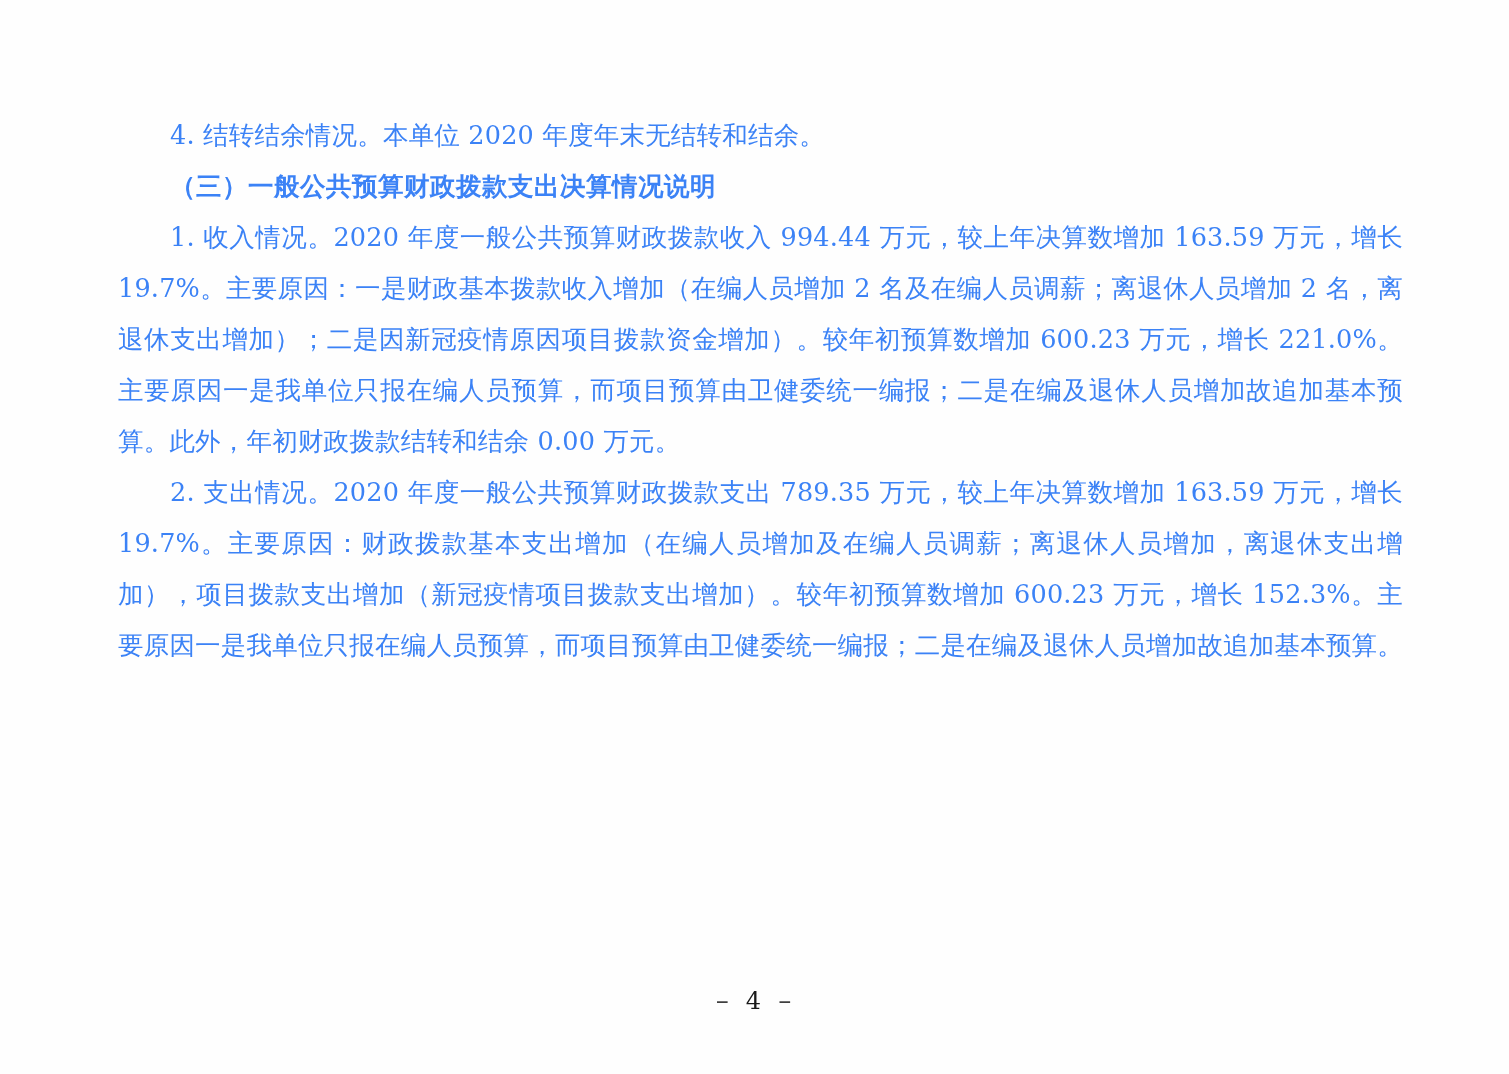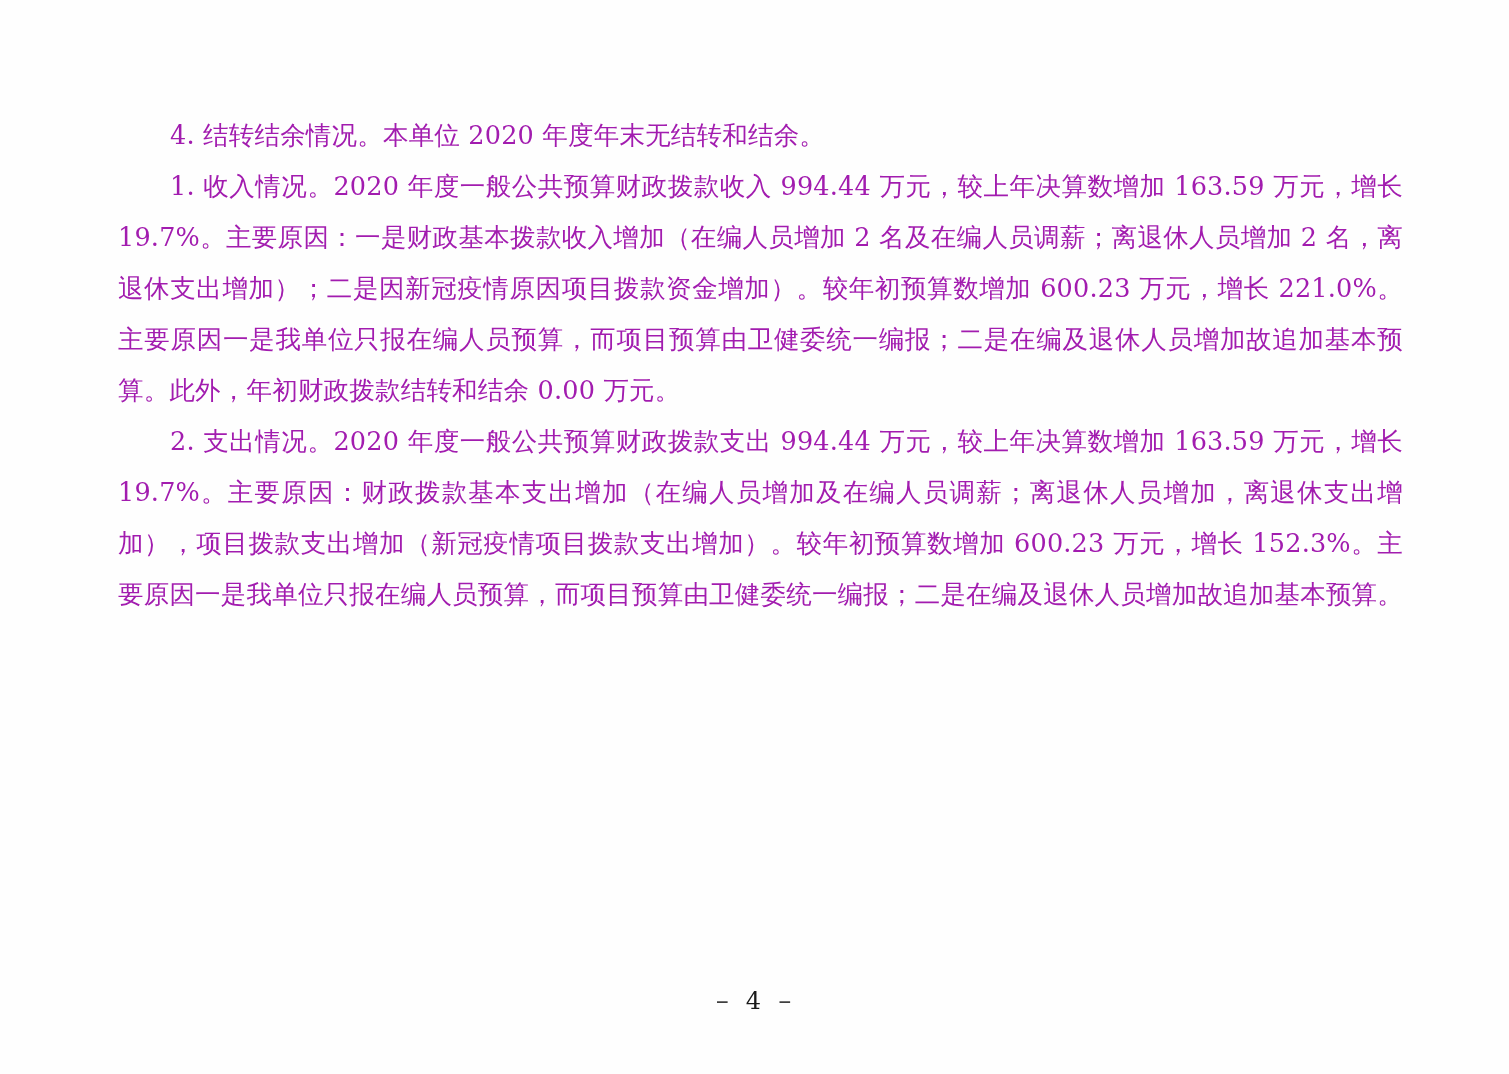--- a/index.html
+++ b/index.html
@@ -29,21 +29,21 @@
     top: 110px;
     width: 1285px;
   }
   p {
     margin: 0 0 0 0;
     font-size: 25.5px;
     line-height: 51px;
     text-align: justify;
     text-justify: inter-ideograph;
     letter-spacing: 0.2px;
-    color: #a21caf;
+    color: #3b82f6;
   }
   p.indent {
     text-indent: 52px;
   }
   .heading {
     font-weight: bold;
     text-indent: 52px;
     font-size: 25.5px;
     line-height: 51px;
     letter-spacing: 0.5px;
@@ -63,21 +63,22 @@
 </head>
 <body>
 
 <div class="page">
   <div class="content">
 
     <p class="indent">4. 结转结余情况。本单位 2020 年度年末无结转和结余。</p>
 
 
 
+    <p class="heading">（三）一般公共预算财政拨款支出决算情况说明</p>
 
     <p class="indent">1. 收入情况。2020 年度一般公共预算财政拨款收入 994.44 万元，较上年决算数增加 163.59 万元，增长 19.7%。主要原因：一是财政基本拨款收入增加（在编人员增加 2 名及在编人员调薪；离退休人员增加 2 名，离退休支出增加）；二是因新冠疫情原因项目拨款资金增加）。较年初预算数增加 600.23 万元，增长 221.0%。主要原因一是我单位只报在编人员预算，而项目预算由卫健委统一编报；二是在编及退休人员增加故追加基本预算。此外，年初财政拨款结转和结余 0.00 万元。</p>
 
-    <p class="indent">2. 支出情况。2020 年度一般公共预算财政拨款支出 994.44 万元，较上年决算数增加 163.59 万元，增长 19.7%。主要原因：财政拨款基本支出增加（在编人员增加及在编人员调薪；离退休人员增加，离退休支出增加），项目拨款支出增加（新冠疫情项目拨款支出增加）。较年初预算数增加 600.23 万元，增长 152.3%。主要原因一是我单位只报在编人员预算，而项目预算由卫健委统一编报；二是在编及退休人员增加故追加基本预算。</p>
+    <p class="indent">2. 支出情况。2020 年度一般公共预算财政拨款支出 789.35 万元，较上年决算数增加 163.59 万元，增长 19.7%。主要原因：财政拨款基本支出增加（在编人员增加及在编人员调薪；离退休人员增加，离退休支出增加），项目拨款支出增加（新冠疫情项目拨款支出增加）。较年初预算数增加 600.23 万元，增长 152.3%。主要原因一是我单位只报在编人员预算，而项目预算由卫健委统一编报；二是在编及退休人员增加故追加基本预算。</p>
 
   </div>
 
   <div class="footer">－ 4 －</div>
 </div>
 
 </body></html>

